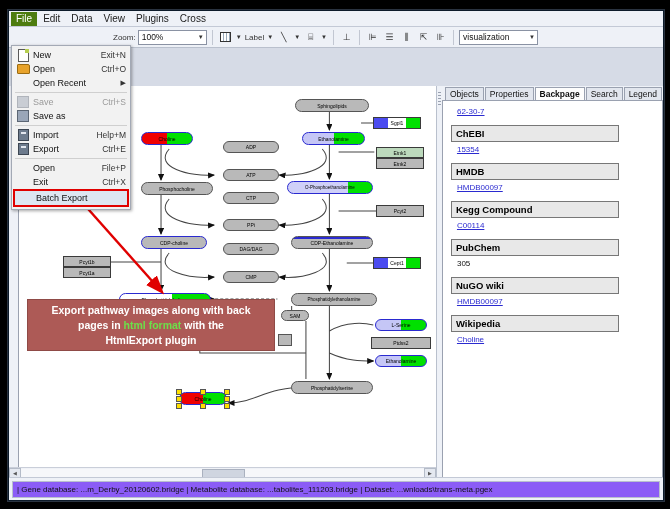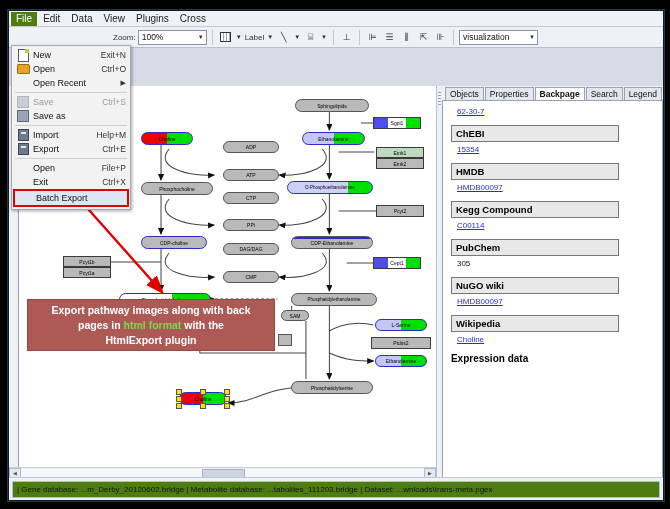--- a/index.html
+++ b/index.html
@@ -86,21 +86,21 @@
   .xref-val{font-size:8px;margin:0 0 9px 6px;}
   .xref-val a{color:#2a2ad0;text-decoration:underline;}
   .xref-val.plain{color:#111;text-decoration:none;}
   #expr{font-size:10px;font-weight:bold;color:#000;margin-top:2px;}
 
   
   #statusbar{position:absolute;left:0;right:0;bottom:0;height:22px;
        background:#eef1f7;border-top:1px solid #c3c9d6;
        display:flex;align-items:center;}
   #statusbar .st-inner{margin:2px 3px;height:15px;flex:1 1 auto;
-       border:1px solid #b9c0cd;background:#4d7c0f;font-size:8px;
+       border:1px solid #b9c0cd;background:#8b5cf6;font-size:8px;
        color:#111;display:flex;align-items:center;padding:0 4px;
        white-space:nowrap;overflow:hidden;}
 
   
   #filemenu{position:absolute;left:2px;top:34px;width:118px;
        background:#f2f2f2;border:1px solid #a3a9b5;z-index:40;
        box-shadow:1px 1px 3px rgba(0,0,0,.35);font-size:9px;color:#111;
        padding:2px 0;}
   #filemenu .row{display:flex;align-items:center;height:14px;
        padding:0 4px;position:relative;}
@@ -420,21 +420,20 @@
 
         <div class="xref-hd">PubChem</div>
         <div class="xref-val plain">305</div>
 
         <div class="xref-hd">NuGO wiki</div>
         <div class="xref-val"><a href="#">HMDB00097</a></div>
 
         <div class="xref-hd">Wikipedia</div>
         <div class="xref-val"><a href="#">Choline</a></div>
 
-        <div id="expr">Expression data</div>
       </div>
     </div>
   </div>
 
   <div id="callout">
     <div>
       <span>Export pathway images along with back</span><br>
       <span>pages in </span><span class="hl">html format</span><span> with the</span><br>
       <span>HtmlExport plugin</span>
     </div>

